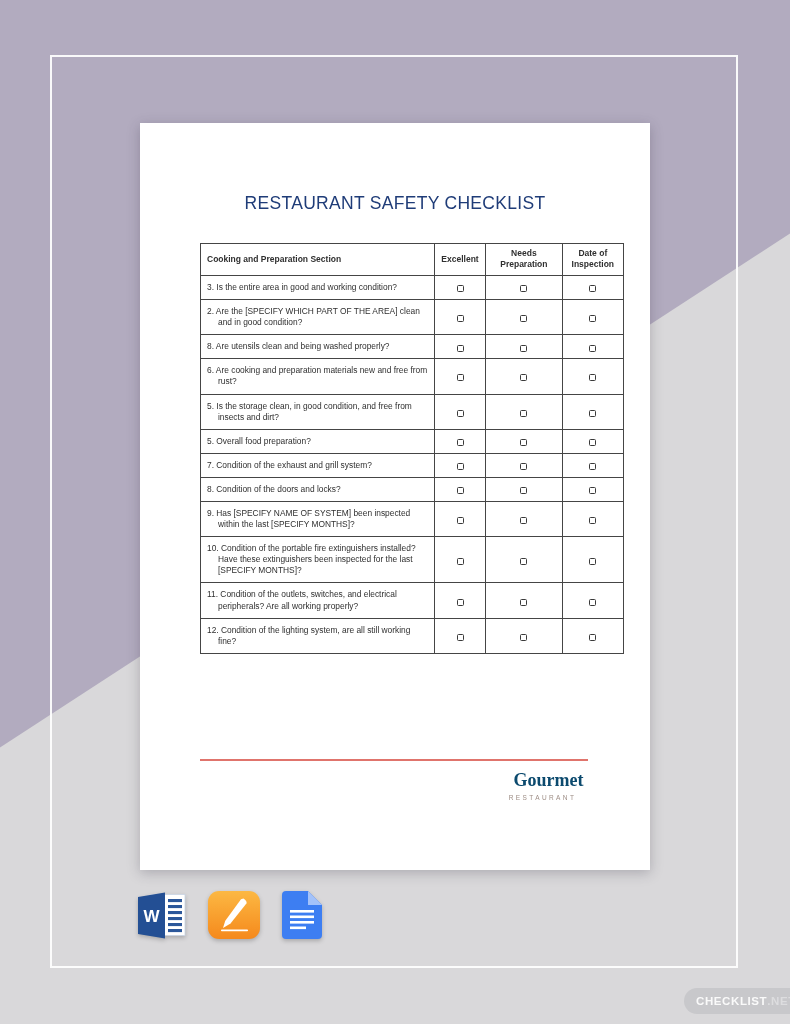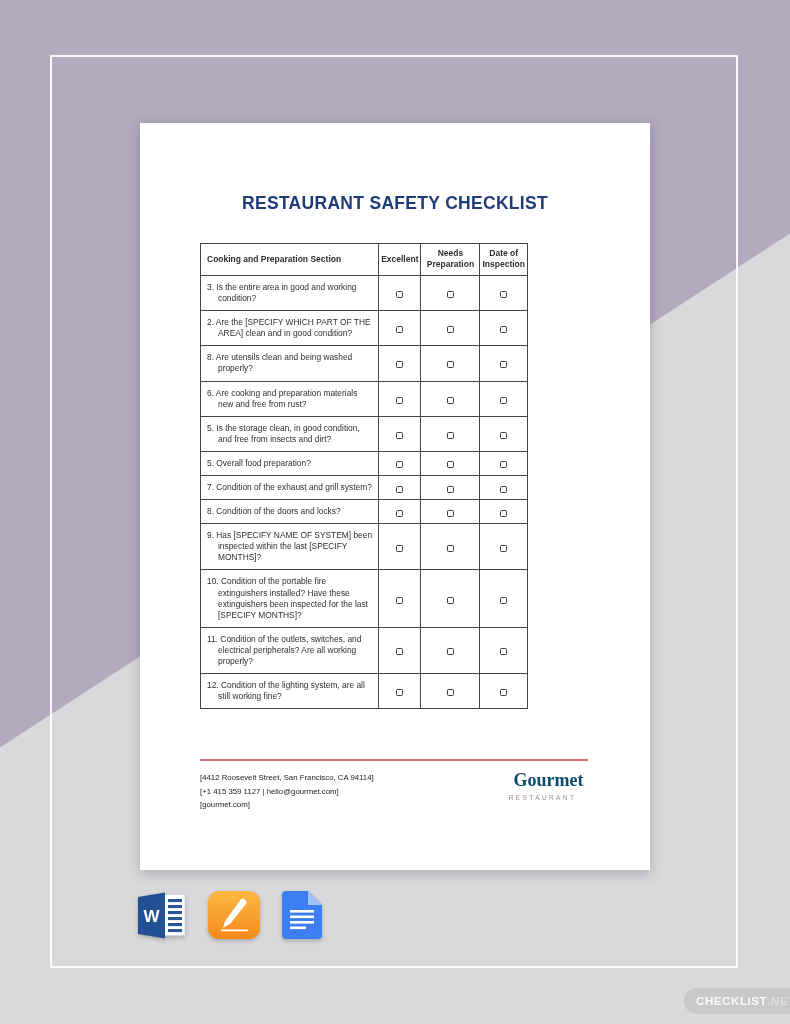--- a/index.html
+++ b/index.html
@@ -33,29 +33,29 @@
     width: 510px; height: 747px;
     background: #ffffff;
     box-shadow: 0 3px 12px rgba(55,50,70,0.28);
   }
 
   .doc-title {
     position: absolute;
     top: 70px; left: 0; width: 100%;
     text-align: center;
     font-size: 17.5px;
-    font-weight: bold;
+    font-weight: normal;
     letter-spacing: 0.3px;
     color: #1f3c78;
   }
 
   table.checklist {
     position: absolute;
     left: 60px; top: 120px;
-    width: 328px;
+    width: 424px;
     border-collapse: collapse;
     color: #2f2f2f;
   }
   table.checklist th, table.checklist td {
     border: 1.3px solid #454545;
   }
   table.checklist th {
     font-size: 8.5px;
     font-weight: bold;
     line-height: 1.35;
@@ -236,25 +236,20 @@
     <tr>
       <td class="q">12. Condition of the lighting system, are all still working fine?</td>
       <td class="c"><span class="checkbox"></span></td>
       <td class="c"><span class="checkbox"></span></td>
       <td class="c"><span class="checkbox"></span></td>
     </tr>
   </tbody>
     </table>
 
   <div class="footer-line"></div>
-  <div class="footer-info">
-    <div>[4412 Roosevelt Street, San Francisco, CA 94114]</div>
-    <div>[+1 415 359 1127 | hello@gourmet.com]</div>
-    <div>[gourmet.com]</div>
-  </div>
   <div class="logo">
     <div class="logo-text">Gourmet</div>
     <div class="logo-sub">RESTAURANT</div>
   </div>
 </div>
 
 <div class="icons-row">
   <svg class="app-icon" width="49" height="47" viewBox="0 0 49 47">
     <rect x="13" y="2.5" width="34" height="41" fill="#ffffff" stroke="#c9d4e4" stroke-width="0.8"></rect>
     <rect x="30" y="7" width="14" height="3.1" fill="#2b579a"></rect>

